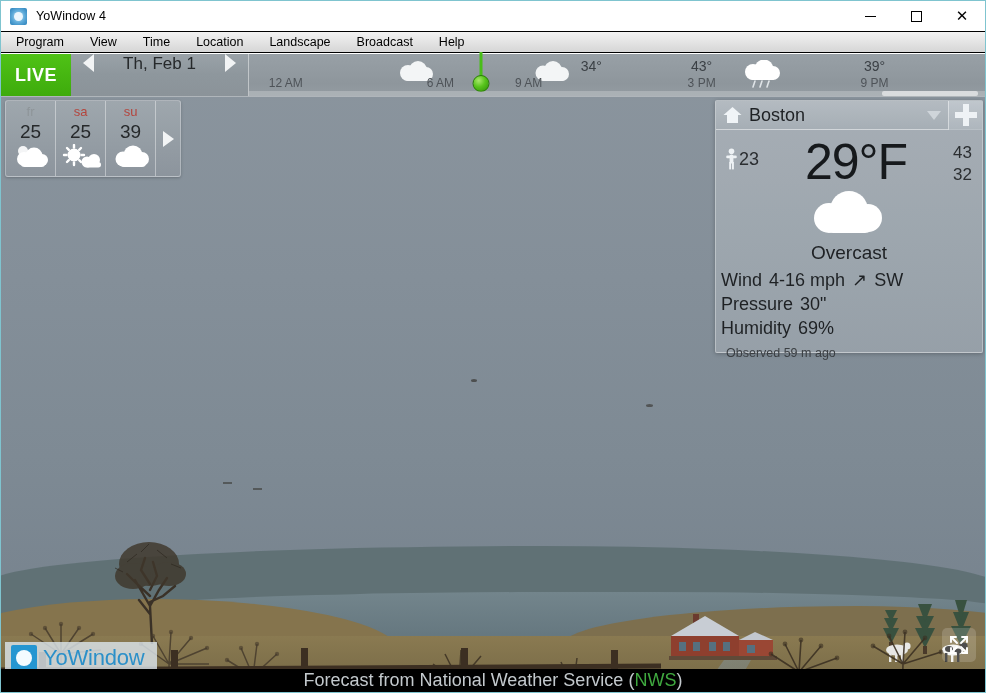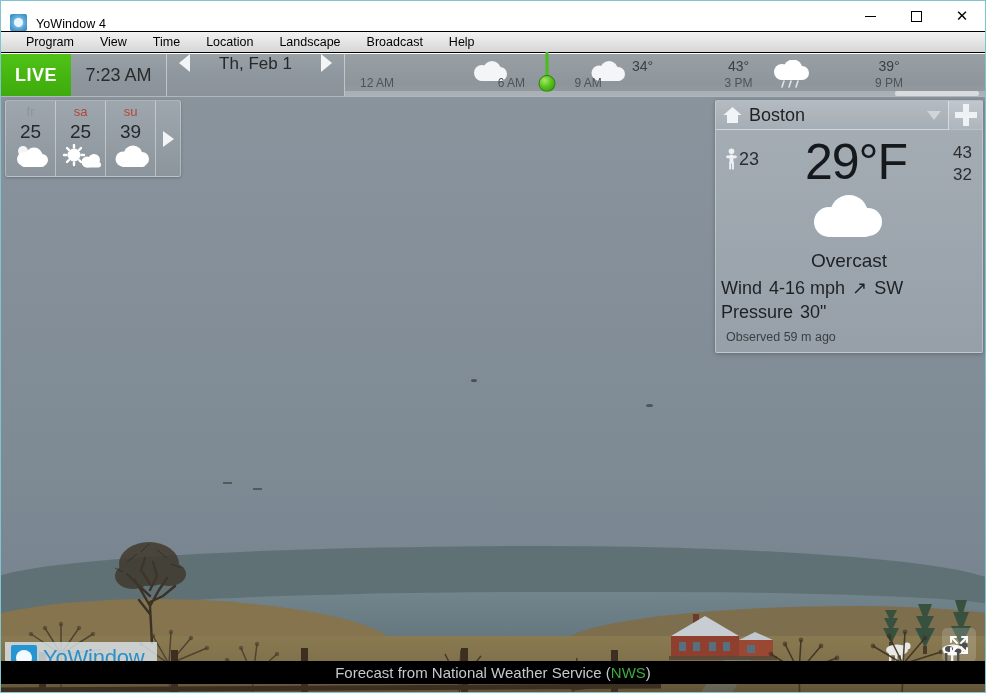--- a/index.html
+++ b/index.html
@@ -15,21 +15,21 @@
     border: 1px solid #7fc4cf;
     background: #fff;
     overflow: hidden;
   }
 
   
   .titlebar {
     position: absolute; top: 0; left: 0;
     width: 984px; height: 30px;
     background: #ffffff;
-    display: flex; align-items: flex-end;
+    display: flex; align-items: center;
   }
   .tb-icon {
     width: 17px; height: 17px; margin-left: 9px; margin-right: 9px;
     border-radius: 2px;
     background: radial-gradient(circle at 50% 50%, #bfe4f5 0%, #5aa8d8 55%, #2a7fb8 100%);
     position: relative;
     flex: none;
   }
   .tb-icon::after {
     content: ""; position: absolute; left: 4px; top: 4px;
@@ -50,21 +50,21 @@
   .tb-glyph-close { display:block; font-size: 15px; font-family: "DejaVu Sans", sans-serif; line-height: 1; }
 
   
   .menubar {
     position: absolute; top: 30px; left: 0;
     width: 984px; height: 22px;
     background: linear-gradient(to bottom, #f2f2f2 0%, #e4e4e4 50%, #d6d6d6 100%);
     border-top: 1px solid #000;
     border-bottom: 1px solid #000;
     display: flex; align-items: center;
-    padding-left: 12px;
+    padding-left: 2px;
   }
   .menu-item {
     font-size: 12.5px; color: #000;
     padding: 2px 13px;
     white-space: nowrap;
   }
 
   
   .scene {
     position: absolute; top: 53px; left: 0;
@@ -312,25 +312,25 @@
   }
   .logo-mark::after {
     content: ""; position: absolute; left: 5px; top: 5px;
     width: 16px; height: 16px; border-radius: 50%;
     background: #f4fbff;
   }
   .logo-text {
     font-size: 22px; color: #2b90c9; letter-spacing: -0.2px;
   }
   .statusbar {
-    position: absolute; left: 0; bottom: 8px;
+    position: absolute; left: 0; bottom: 0;
     width: 984px; height: 23px;
     background: #000;
     display: flex; align-items: center; justify-content: center;
-    font-size: 15px; color: #c3c9cd;
+    font-size: 18px; color: #c3c9cd;
   }
   .nws { color: #3fa83f; }
   .fs-btn {
     position: absolute; right: 9px; bottom: 30px;
     width: 34px; height: 34px;
     border-radius: 5px;
     background: rgba(255,255,255,.17);
     display: flex; align-items: center; justify-content: center;
   }
 </style>
@@ -507,21 +507,20 @@
 
     <div class="ground-dark"></div>
     <div style="position:absolute;left:470px;top:325px;width:6px;height:3px;background:rgba(35,30,22,.55);border-radius:50%"></div>
     <div style="position:absolute;left:645px;top:350px;width:7px;height:3px;background:rgba(35,30,22,.5);border-radius:50%"></div>
     <div style="position:absolute;left:222px;top:428px;width:9px;height:2px;background:rgba(35,30,22,.45)"></div>
     <div style="position:absolute;left:252px;top:434px;width:9px;height:2px;background:rgba(35,30,22,.45)"></div>
   </div>
 
   <div class="timebar">
     <div class="live-badge">LIVE</div>
-    <div class="clock">7:23 AM</div>
     <div class="datenav">
       <span class="nav-arrow left"></span>
       <span class="date-label">Th, Feb 1</span>
       <span class="nav-arrow right"></span>
     </div>
 
     <div class="timeline">
 
       <svg class="tl-cloud" style="left:22.5%" width="44" height="24" viewBox="0 0 44 24">
         <g fill="#f3f5f6">
@@ -679,20 +678,24 @@
       <div class="wp-row">
         <span>Wind</span>
         <span>4-16 mph</span>
         <span class="wind-arrow">↗</span>
         <span>SW</span>
       </div>
       <div class="wp-row">
         <span>Pressure</span>
         <span>30"</span>
       </div>
+      <div class="wp-row">
+        <span>Humidity</span>
+        <span>69%</span>
+      </div>
       <div class="wp-observed">Observed 59 m ago</div>
     </div>
   </div>
 
   <div class="logo">
     <div class="logo-mark"></div>
     <span class="logo-text">YoWindow</span>
   </div>
 
   <div class="fs-btn">

